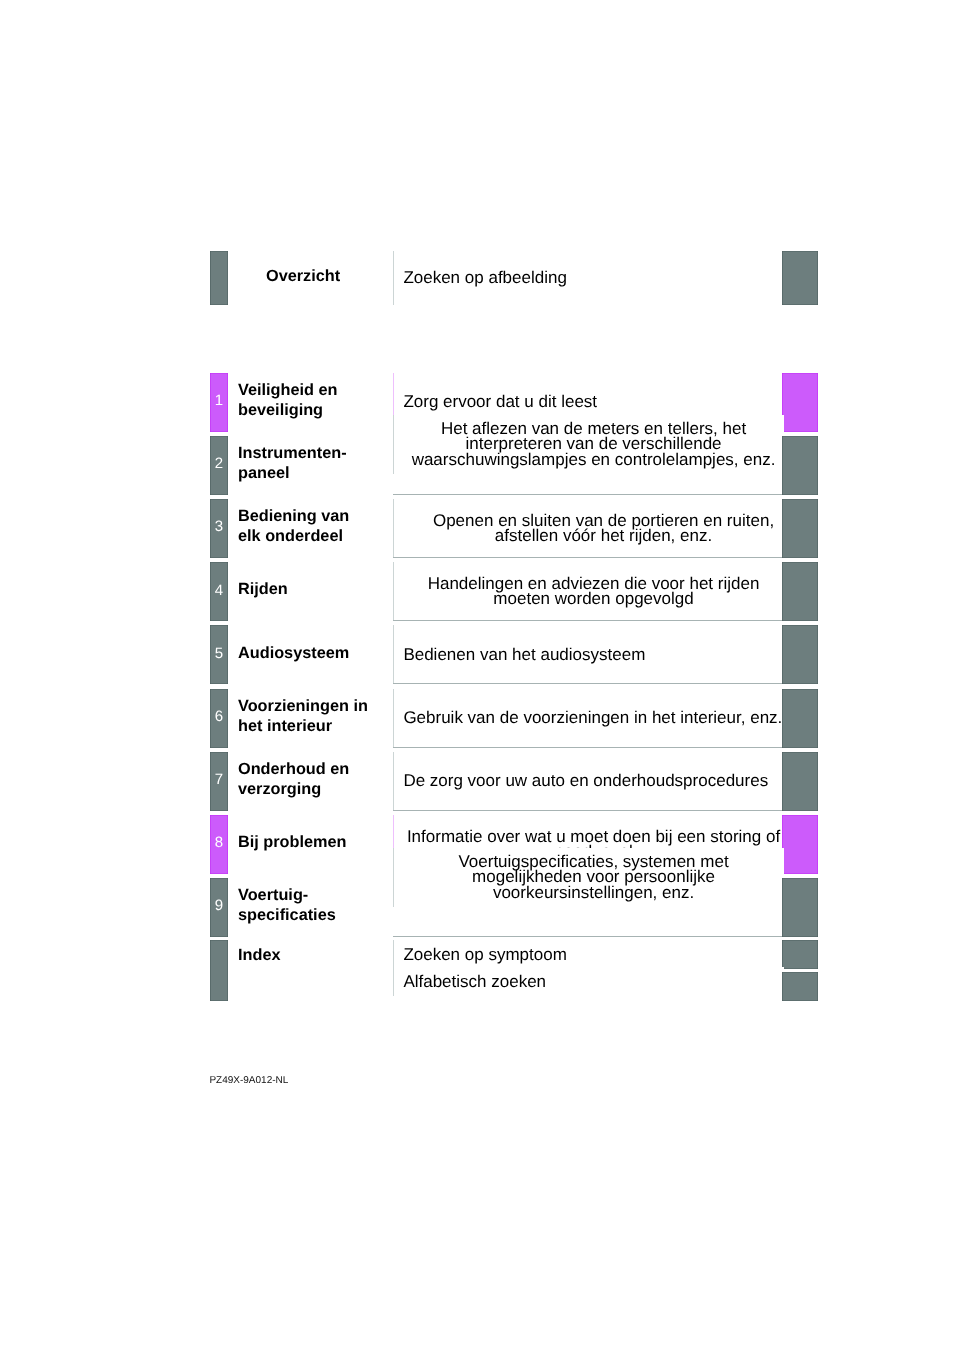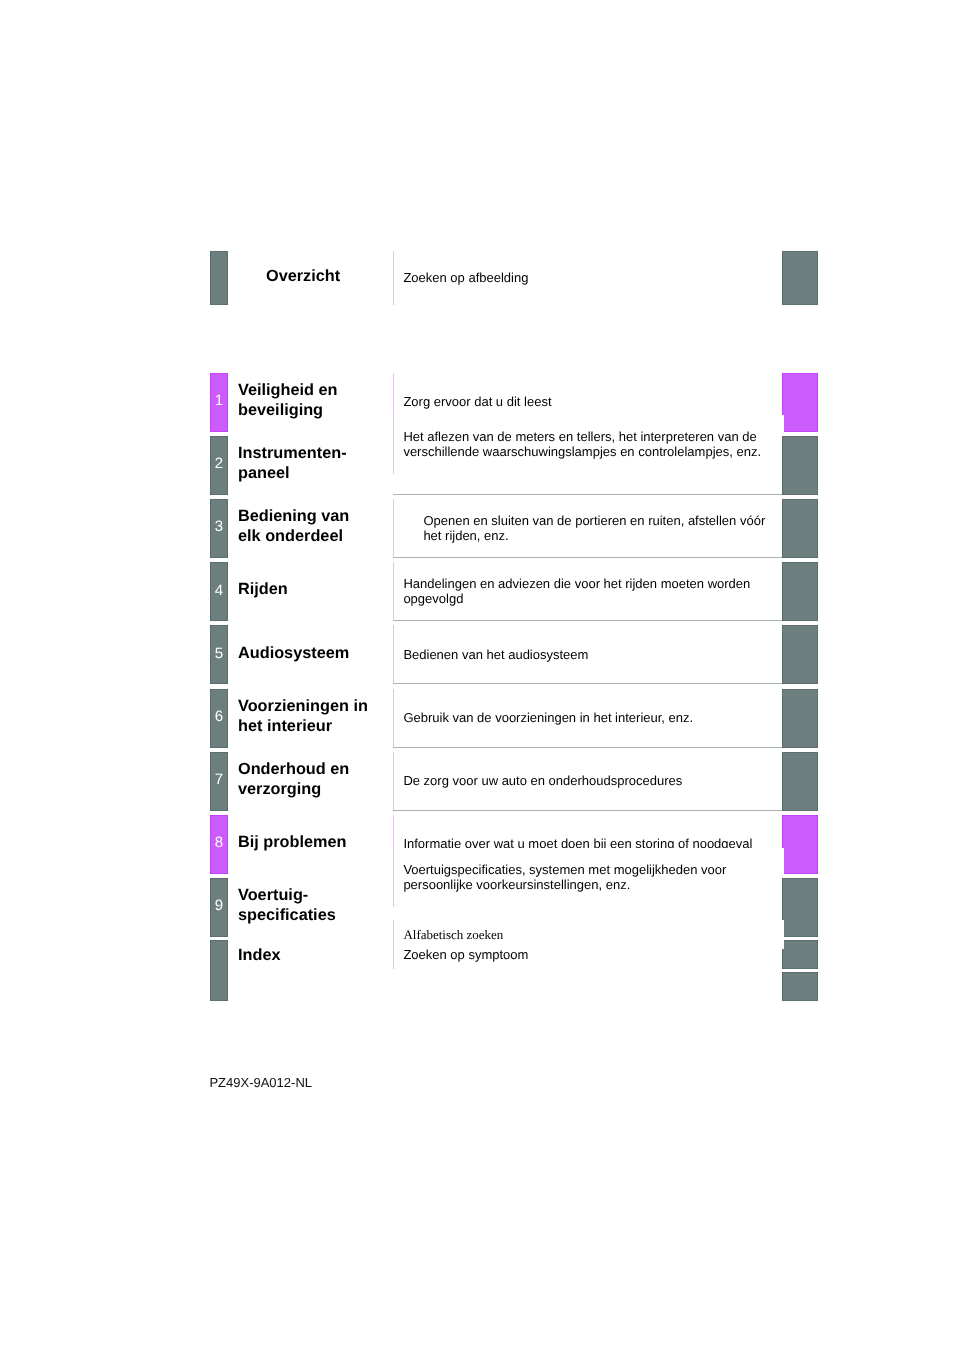--- a/index.html
+++ b/index.html
@@ -27,29 +27,29 @@
   .title span{font-weight:bold;font-size:16.3px;line-height:19.7px;color:#000;
          white-space:pre-line;display:block;position:relative;top:-1.3px;
          transform:translateZ(0);}
 
   .desc{position:absolute;left:393.2px;width:390.5px;box-sizing:border-box;
         border-left:1px solid #ccd5d5;
         background:#fff;display:flex;align-items:center;}
   .desc.purple{border-left-color:#eec0fd;}
   .hr{position:absolute;left:393.2px;width:388.8px;height:1px;background:#a7b3b3;}
   .hr.purple{background:#e5a4fc;}
-  .desc .dtxt{font-size:13px;line-height:15.2px;color:#000;
+  .desc .dtxt{font-size:17px;line-height:15.2px;color:#000;
         display:block;margin-left:9.2px;margin-right:0px;position:relative;top:-0.3px;
-        transform:translateZ(0);}
+        transform:translateZ(0);text-align:center;}
 
   .rtab{position:absolute;left:782px;width:36px;background:#6d7e7e;
         box-shadow:inset 0 0 0 0.6px #4e6060;}
   .rtab.purple{background:#cc5bfb;box-shadow:inset 0 0 0 0.6px #c22ff5;}
 
-  .code{transform:translateZ(0);position:absolute;left:209.4px;top:1074.8px;font-size:13px;color:#111111;}
+  .code{transform:translateZ(0);position:absolute;left:209.4px;top:1074.8px;font-size:10px;color:#111111;}
   .wm{transform:translateZ(0);position:absolute;left:680.0px;top:1325.9px;font-size:27.2px;color:#878787;
       white-space:nowrap;}
 </style>
 </head>
 <body>
 
 <div class="page">
 
   <div class="chapter">
     <div class="tab" style="top:251.30px;height:53.30px;">
@@ -192,20 +192,20 @@
     <div class="tab" style="top:940.40px;height:60.90px;">
         <span></span>
       </div>
     <div class="title" style="top:928px;height:58.50px;">
         <span>Index</span>
       </div>
     <div class="desc" style="top:940.40px;height:28.30px;">
         <span class="dtxt">Zoeken op symptoom</span>
       </div>
     <div class="rtab" style="top:940.40px;height:28.30px;"></div>
-    <div class="desc" style="top:920px;height:29.10px;font-family:Liberation Serif, serif;">
+    <div class="desc" style="top:967px;height:29.10px;">
         <span class="dtxt">Alfabetisch zoeken</span>
       </div>
     <div class="rtab" style="top:972.20px;height:29.10px;"></div>
   </div>
 
   <div class="code">PZ49X-9A012-NL</div>
 </div>
 
 </body></html>

